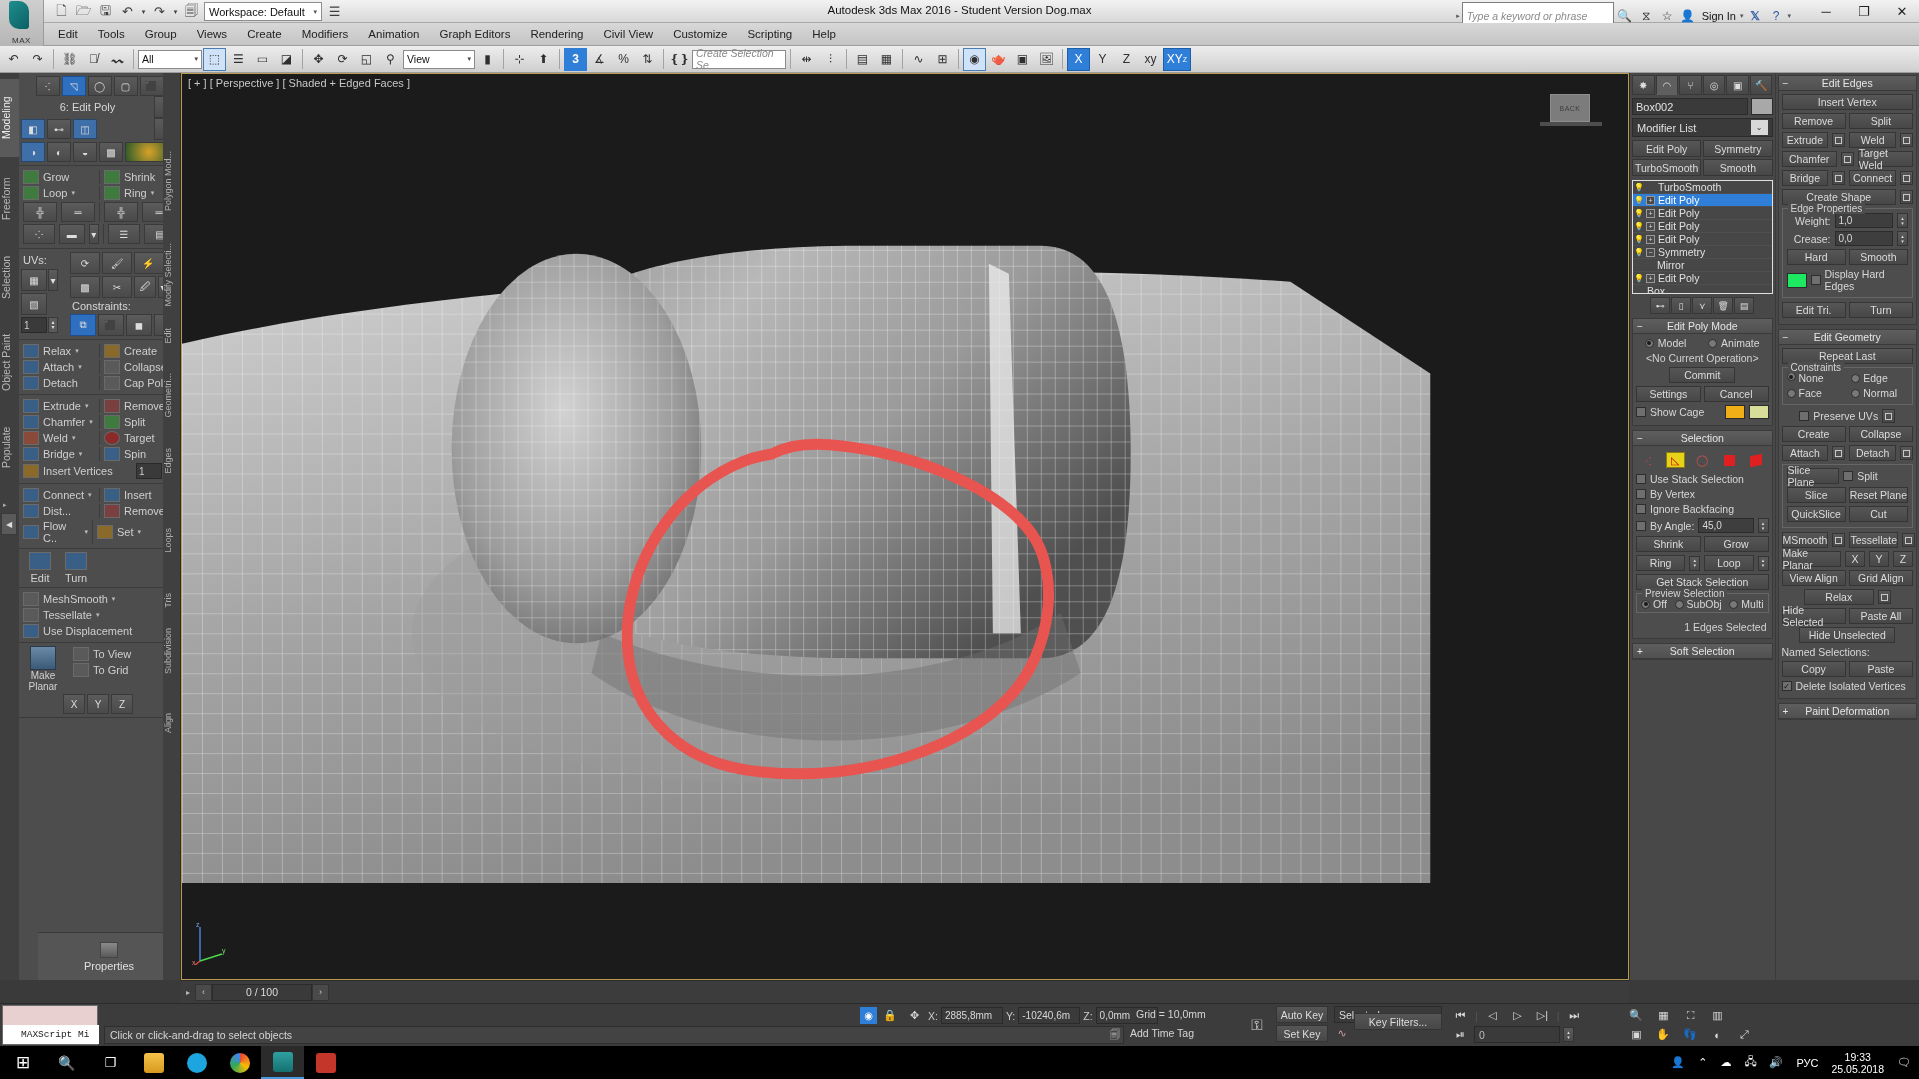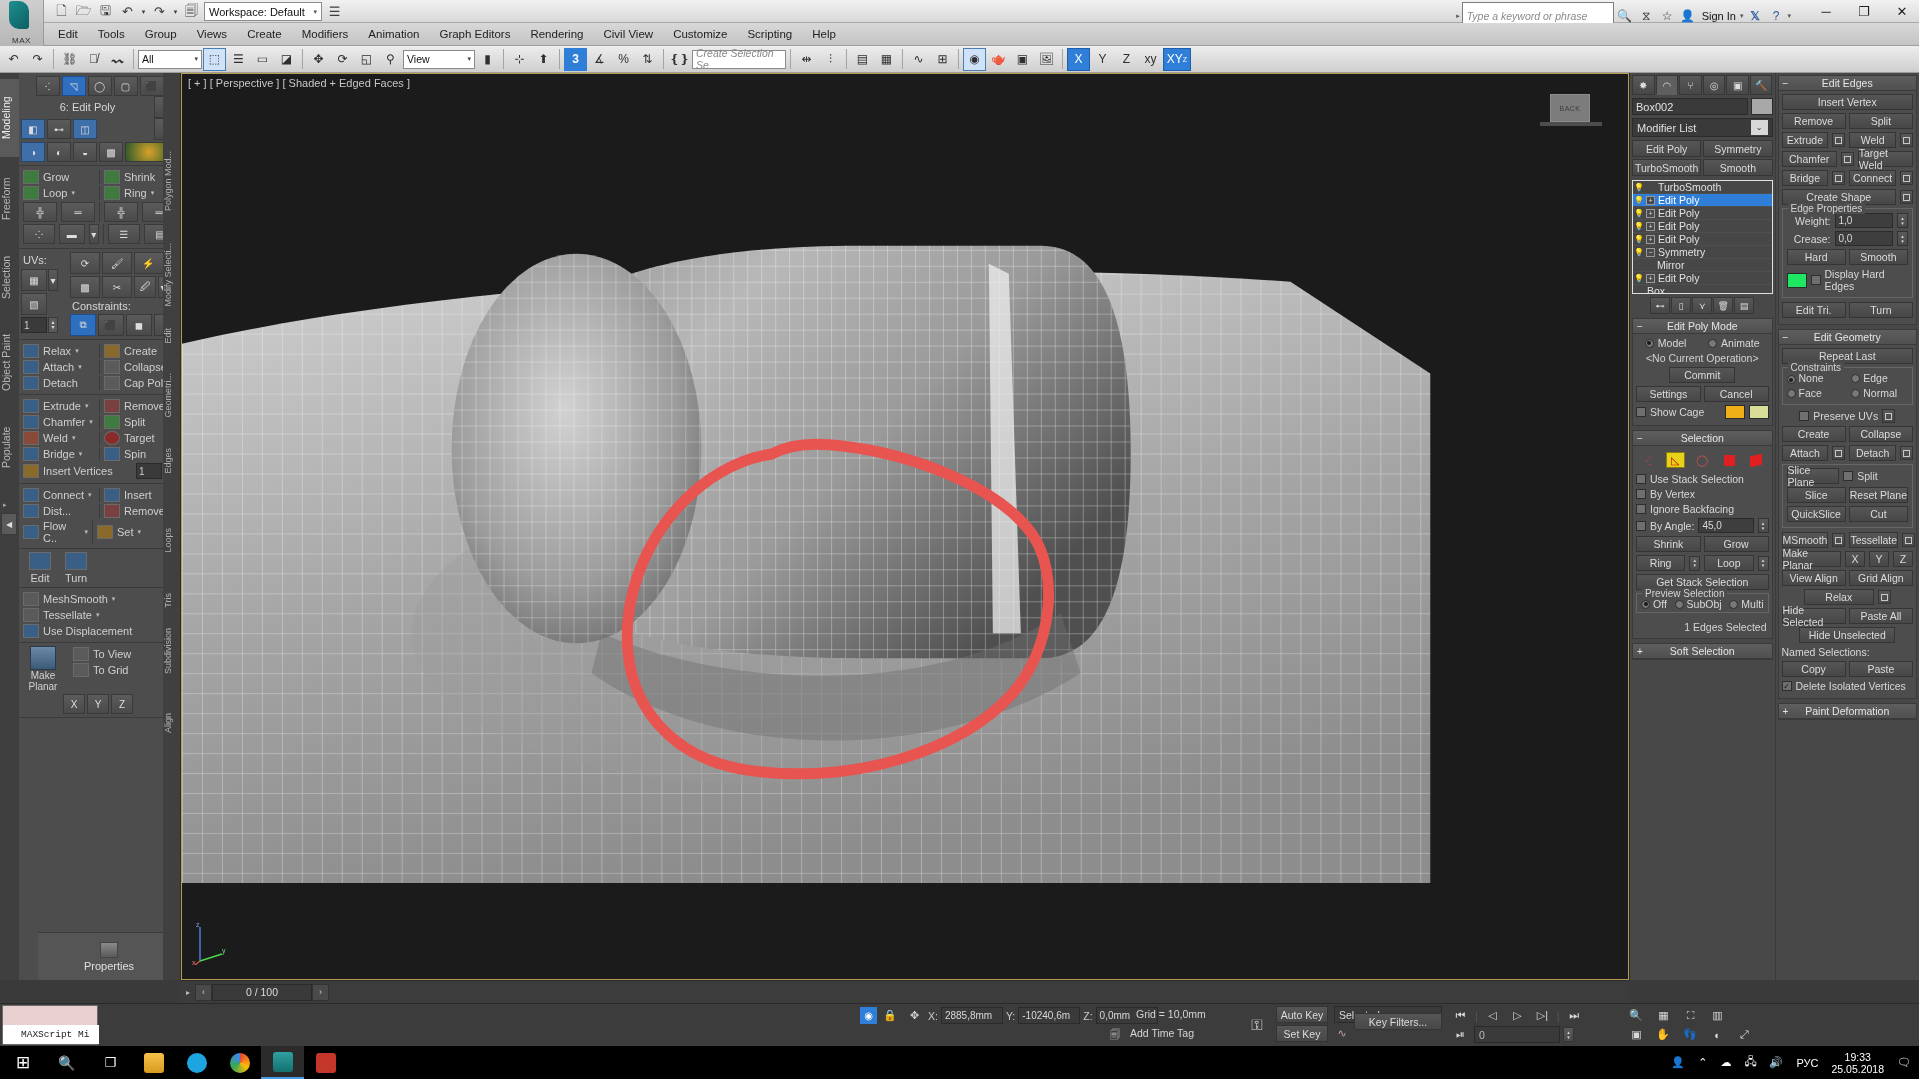--- a/index.html
+++ b/index.html
@@ -252,20 +252,21 @@
       <div class="qicon" style="width:7px;font-size:7px">▾</div>
       <div class="qicon">↷</div>
       <div class="qicon" style="width:7px;font-size:7px">▾</div>
       <div class="qicon">🗐</div>
       <div class="wsbox">
         <span>Workspace: Default</span>
         <span class="car">▾</span>
       </div>
       <div class="qicon">☰</div>
     </div>
+    <div class="apptitle">Autodesk 3ds Max 2016 - Student Version    Dog.max</div>
     <div class="tr-area">
       <span style="font-size:7px;color:#555">▸</span>
       <div class="searchbox">Type a keyword or phrase</div>
       <div class="tbic">🔍</div>
       <div class="tbic">⧖</div>
       <div class="tbic">☆</div>
       <div class="tbic">👤</div>
       <div class="signin">Sign In</div>
       <span style="font-size:7px;color:#555">▾</span>
       <div class="tbic" style="color:#3a63a8;font-weight:bold">𝕏</div>
@@ -1061,21 +1062,21 @@
           <span class="pm">−</span>
           <span>Edit Geometry</span>
         </div>
         <div class="robody">
           <div class="rrow2">
               <div class="btn">Repeat Last</div>
             </div>
           <div class="fieldset">
             <div class="fslegend">Constraints</div>
             <div class="rrow2">
-              <span style="display:flex;align-items:flex-end;gap:3px;width:50%">
+              <span style="display:flex;align-items:flex-start;gap:3px;width:50%">
                 <span class="radio on"></span>
                 <span class="ctext">None</span>
               </span>
               <span style="display:flex;align-items:center;gap:3px">
                 <span class="radio"></span>
                 <span class="ctext">Edge</span>
               </span>
             </div>
             <div class="rrow2">
               <span style="display:flex;align-items:center;gap:3px;width:50%">
@@ -1233,20 +1234,21 @@
       <div class="tick" style="left:99.7%;height:14px"></div>
         <div class="ticknum" style="left:99%">100</div>
     </div>
     <div class="slider"></div>
   </div>
 
   <div class="statusbar">
     <div class="maxscript">
       <div class="lower">MAXScript Mi</div>
     </div>
+    <div class="stxt2">Click or click-and-drag to select objects</div>
 
     <div class="coords">
       <div style="width:17px;height:17px;background:#2f7fd8;display:flex;align-items:center;justify-content:center;font-size:10px;color:#fff">◉</div>
       <div class="navic">🔒</div>
       <div class="navic">✥</div>
       <span class="colbl">X:</span>
       <div class="cofield">2885,8mm</div>
       <span class="colbl">Y:</span>
       <div class="cofield">-10240,6m</div>
       <span class="colbl">Z:</span>

